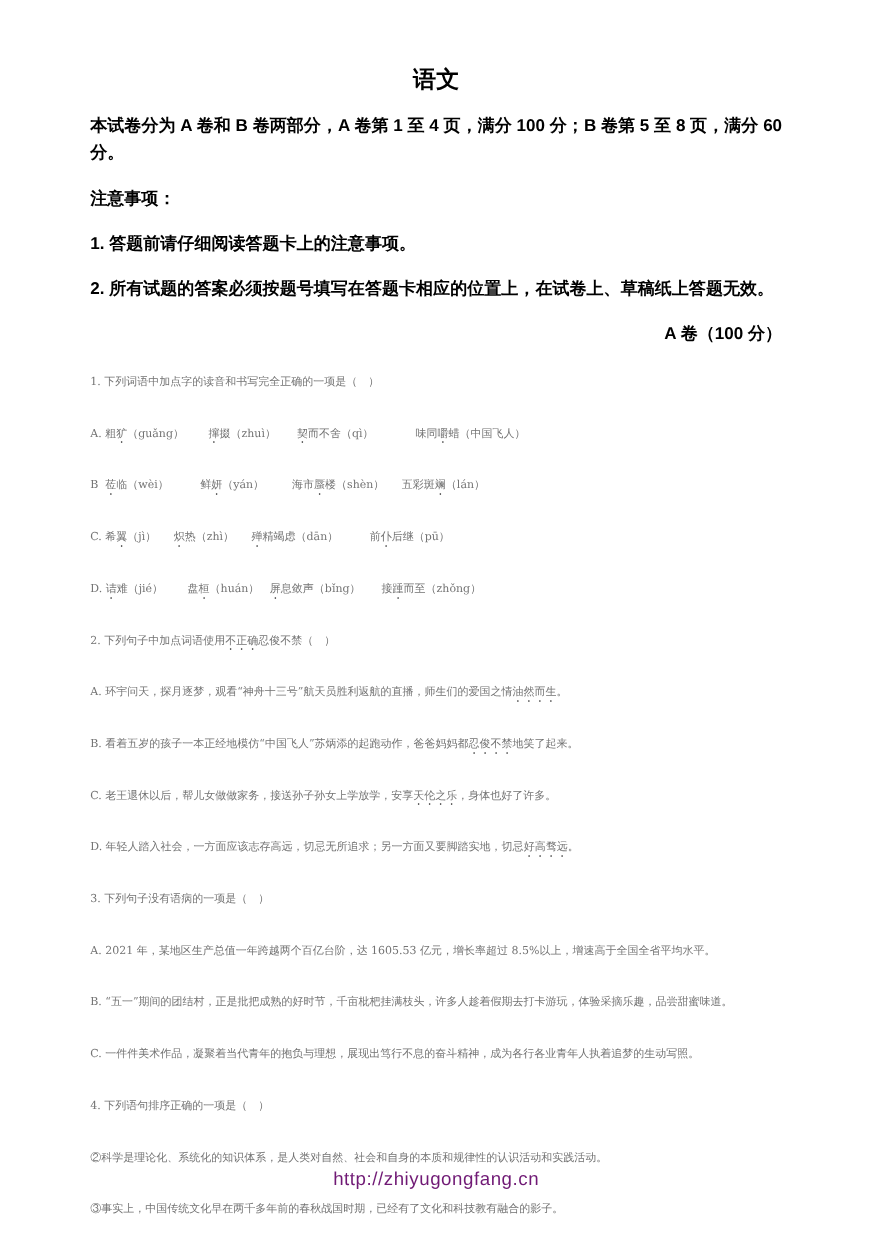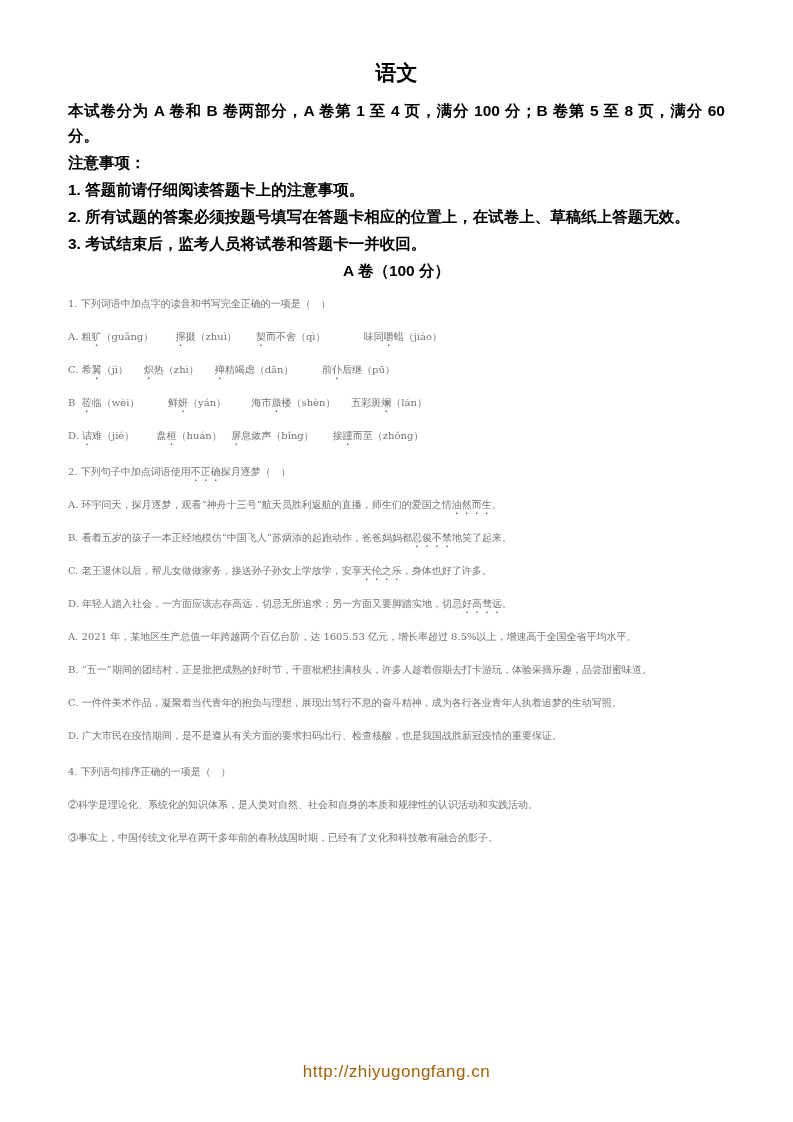--- a/index.html
+++ b/index.html
@@ -20,32 +20,32 @@
   .title {
     text-align: center;
     font-family: "Liberation Sans", "DejaVu Sans", sans-serif;
     font-weight: 700;
     font-size: 21px;
     line-height: 26px;
     color: #000000;
     margin: 0 0 12px 0;
   }
   .line {
-    margin: 2px;
+    margin: 16px;
   }
   .bold {
     font-family: "Liberation Sans", "DejaVu Sans", sans-serif;
     font-weight: 700;
     font-size: 15.5px;
     line-height: 25px;
     color: #000000;
     text-align: justify;
   }
   .center {
-    text-align: center;
+    text-align: right;
   }
   .q {
     font-family: "DejaVu Serif", "Liberation Serif", serif;
     font-weight: 400;
     font-size: 10px;
     line-height: 31px;
     color: #737373;
     text-align: justify;
   }
   .stem {
@@ -63,47 +63,46 @@
   }
   .footer {
     position: absolute;
     left: 0;
     right: 0;
     top: 1062px;
     text-align: center;
     font-family: "Liberation Sans", "DejaVu Sans", sans-serif;
     font-size: 17px;
     letter-spacing: 0.5px;
-    color: #a16207;
+    color: #701a75;
   }
 </style>
 </head>
 <body>
 
 <div class="page">
   <div class="title">语文</div>
   <div>
       <div class="line bold"><span>本试卷分为 A 卷和 B 卷两部分，A 卷第 1 至 4 页，满分 100 分；B 卷第 5 至 8 页，满分 60 分。</span></div>
       <div class="line bold"><span>注意事项：</span></div>
       <div class="line bold"><span>1. 答题前请仔细阅读答题卡上的注意事项。</span></div>
       <div class="line bold"><span>2. 所有试题的答案必须按题号填写在答题卡相应的位置上，在试卷上、草稿纸上答题无效。</span></div>
-      <div class="line bold"><span>3. 考试结束后，监考人员将试卷和答题卡一并收回。</span></div>
       <div class="line bold center"><span>A 卷（100 分）</span></div>
       <div class="line q stem"><span>1. 下列词语中加点字的读音和书写完全正确的一项是（　）</span></div>
-      <div class="line q pre"><span>A. 粗</span><span class="dotted">犷</span><span>（guǎng）       </span><span class="dotted">撺</span><span>掇（zhuì）      </span><span class="dotted">契</span><span>而不舍（qì）            味同</span><span class="dotted">嚼</span><span>蜡（jiáo）</span></div>
+      <div class="line q pre"><span>A. 粗</span><span class="dotted">犷</span><span>（guǎng）       </span><span class="dotted">撺</span><span>掇（zhuì）      </span><span class="dotted">契</span><span>而不舍（qì）            味同</span><span class="dotted">嚼</span><span>蜡（中国飞人）</span></div>
+      <div class="line q pre"><span>B  </span><span class="dotted">莅</span><span>临（wèi）         鲜</span><span class="dotted">妍</span><span>（yán）        海市</span><span class="dotted">蜃</span><span>楼（shèn）     五彩斑</span><span class="dotted">斓</span><span>（lán）</span></div>
       <div class="line q pre"><span>C. 希</span><span class="dotted">翼</span><span>（jì）     </span><span class="dotted">炽</span><span>热（zhì）     </span><span class="dotted">殚</span><span>精竭虑（dān）         前</span><span class="dotted">仆</span><span>后继（pū）</span></div>
-      <div class="line q pre"><span>B  </span><span class="dotted">莅</span><span>临（wèi）         鲜</span><span class="dotted">妍</span><span>（yán）        海市</span><span class="dotted">蜃</span><span>楼（shèn）     五彩斑</span><span class="dotted">斓</span><span>（lán）</span></div>
       <div class="line q pre"><span>D. </span><span class="dotted">诘</span><span>难（jié）       盘</span><span class="dotted">桓</span><span>（huán）   </span><span class="dotted">屏</span><span>息敛声（bǐng）      接</span><span class="dotted">踵</span><span>而至（zhǒng）</span></div>
-      <div class="line q stem"><span>2. 下列句子中加点词语使用</span><span class="dotted">不正确</span><span>探月逐梦（　）</span></div>
+      <div class="line q stem"><span>2. 下列句子中加点词语使用</span><span class="dotted">不正确</span><span>忍俊不禁（　）</span></div>
       <div class="line q"><span>A. 环宇问天，探月逐梦，观看“神舟十三号”航天员胜利返航的直播，师生们的爱国之情</span><span class="dotted">油然而生</span><span>。</span></div>
       <div class="line q"><span>B. 看着五岁的孩子一本正经地模仿“中国飞人”苏炳添的起跑动作，爸爸妈妈都</span><span class="dotted">忍俊不禁</span><span>地笑了起来。</span></div>
       <div class="line q"><span>C. 老王退休以后，帮儿女做做家务，接送孙子孙女上学放学，安享</span><span class="dotted">天伦之乐</span><span>，身体也好了许多。</span></div>
       <div class="line q"><span>D. 年轻人踏入社会，一方面应该志存高远，切忌无所追求；另一方面又要脚踏实地，切忌</span><span class="dotted">好高骛远</span><span>。</span></div>
+      <div class="line q stem"><span>3. 下列句子没有语病的一项是（　）</span></div>
       <div class="line q"><span>A. 2021 年，某地区生产总值一年跨越两个百亿台阶，达 1605.53 亿元，增长率超过 8.5%以上，增速高于全国全省平均水平。</span></div>
       <div class="line q"><span>B. “五一”期间的团结村，正是批把成熟的好时节，千亩枇杷挂满枝头，许多人趁着假期去打卡游玩，体验采摘乐趣，品尝甜蜜味道。</span></div>
       <div class="line q"><span>C. 一件件美术作品，凝聚着当代青年的抱负与理想，展现出笃行不息的奋斗精神，成为各行各业青年人执着追梦的生动写照。</span></div>
-      <div class="line q"><span>D. 广大市民在疫情期间，是不是遵从有关方面的要求扫码出行、检查核酸，也是我国战胜新冠疫情的重要保证。</span></div>
       <div class="line q stem"><span>4. 下列语句排序正确的一项是（　）</span></div>
       <div class="line q"><span>②科学是理论化、系统化的知识体系，是人类对自然、社会和自身的本质和规律性的认识活动和实践活动。</span></div>
       <div class="line q"><span>③事实上，中国传统文化早在两千多年前的春秋战国时期，已经有了文化和科技教有融合的影子。</span></div>
     </div>
   <div class="footer">http://zhiyugongfang.cn</div>
 </div>
 
 </body></html>

